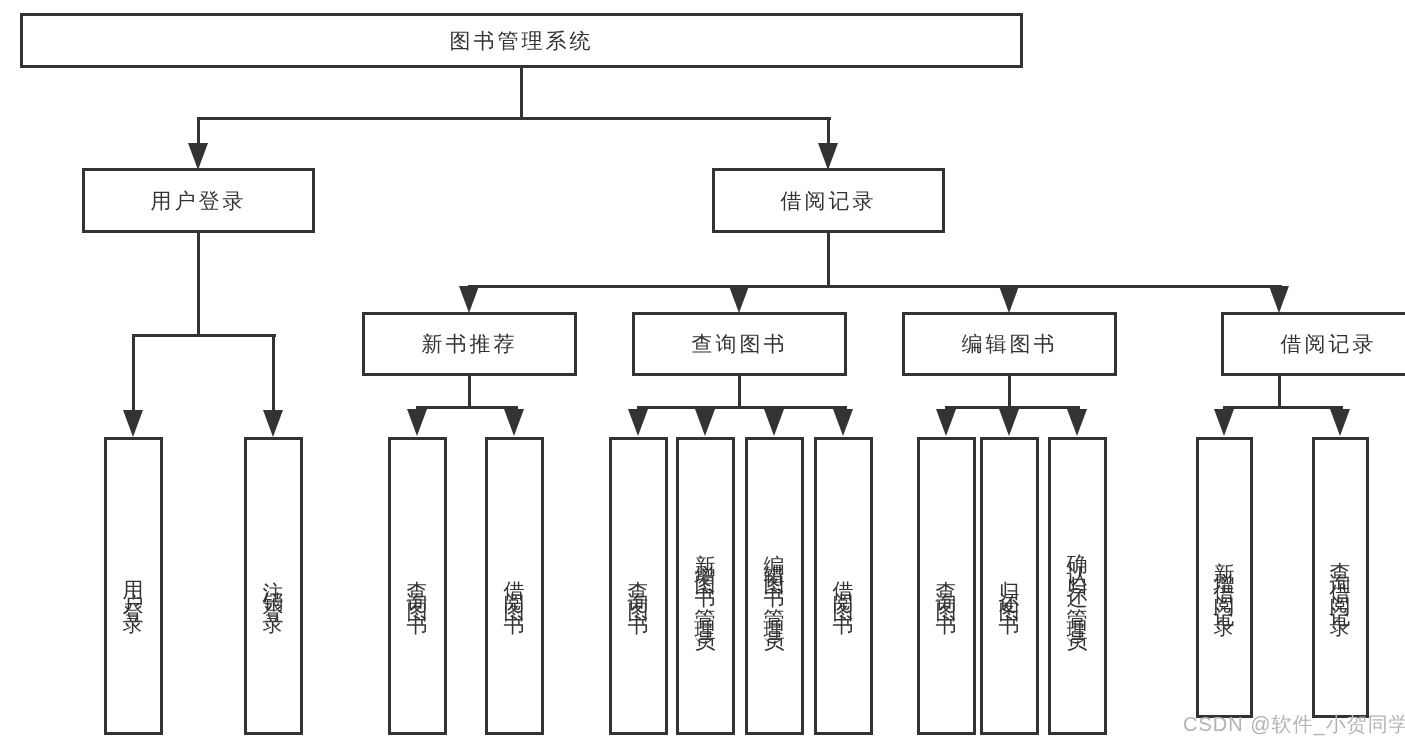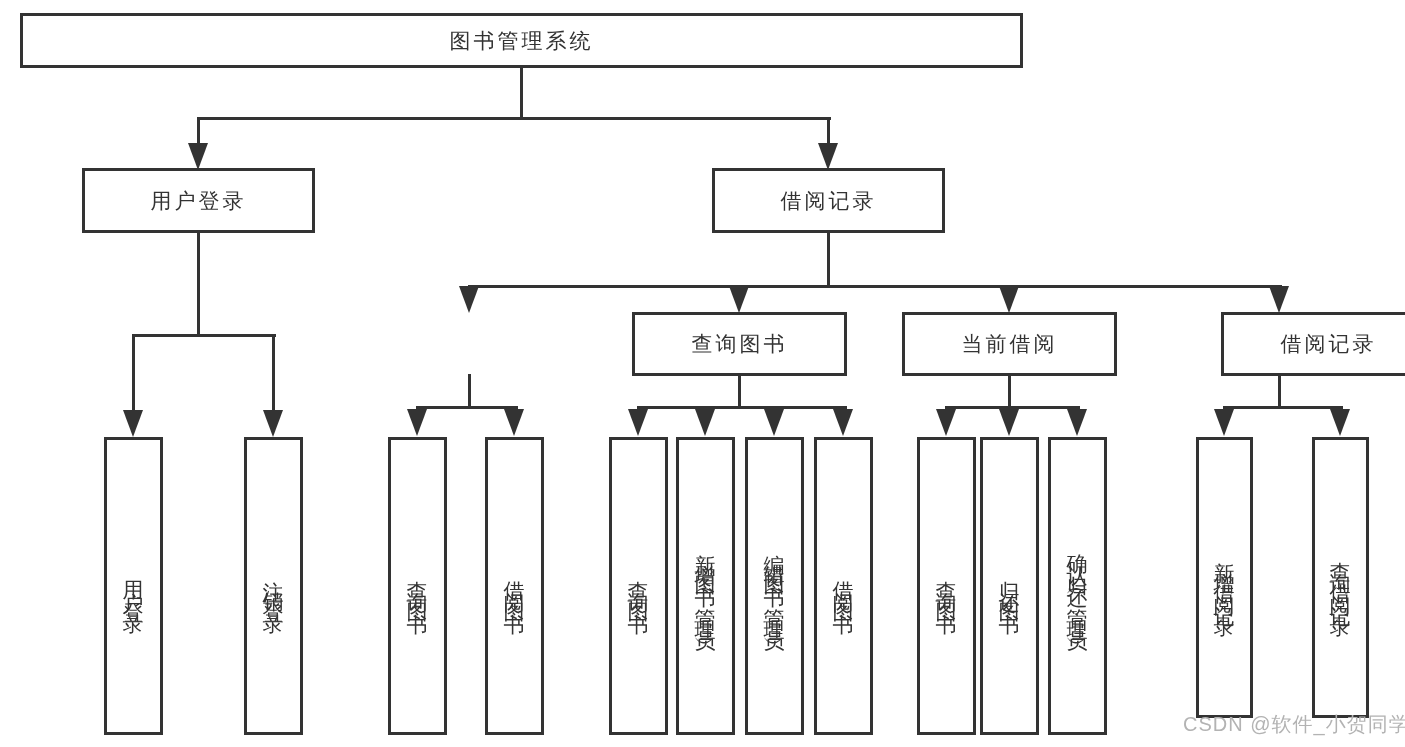--- a/index.html
+++ b/index.html
@@ -70,22 +70,23 @@
   <div class="vl" style="left:272px;top:334px;width:3px;height:78px"></div>
   <div class="ar" style="left:263px;top:410px"></div>
 
   <div class="vl" style="left:827px;top:231px;width:3px;height:57px"></div>
   <div class="hl" style="left:468px;top:285px;width:814px;height:3px"></div>
   <div class="ar" style="left:459px;top:286px"></div>
   <div class="ar" style="left:729px;top:286px"></div>
   <div class="ar" style="left:999px;top:286px"></div>
   <div class="ar" style="left:1269px;top:286px"></div>
 
+  <div class="node h" style="left:362px;top:312px;width:215px;height:64px">新书推荐</div>
   <div class="node h" style="left:632px;top:312px;width:215px;height:64px">查询图书</div>
-  <div class="node h" style="left:902px;top:312px;width:215px;height:64px">当前借阅</div>
+  <div class="node h" style="left:902px;top:312px;width:215px;height:64px">编辑图书</div>
   <div class="node h" style="left:1221px;top:312px;width:215px;height:64px">借阅记录</div>
 
   <div class="vl" style="left:468px;top:374px;width:3px;height:35px"></div>
   <div class="hl" style="left:416px;top:406px;width:102px;height:3px"></div>
   <div class="ar" style="left:407px;top:409px"></div>
   <div class="ar" style="left:504px;top:409px"></div>
 
   <div class="vl" style="left:738px;top:374px;width:3px;height:35px"></div>
   <div class="hl" style="left:637px;top:406px;width:210px;height:3px"></div>
   <div class="ar" style="left:628px;top:409px"></div>

